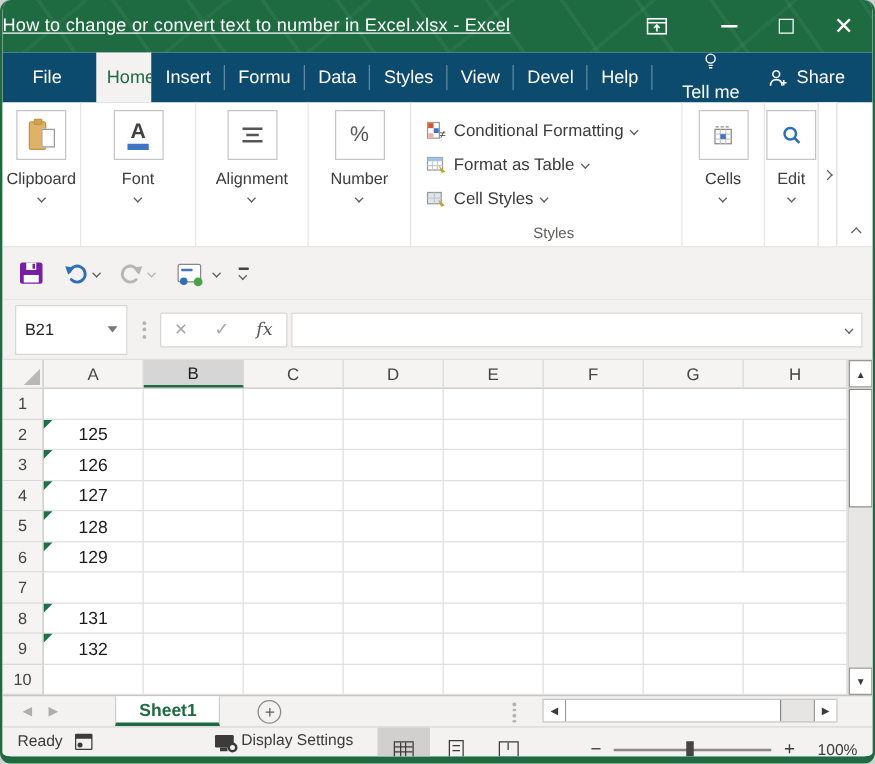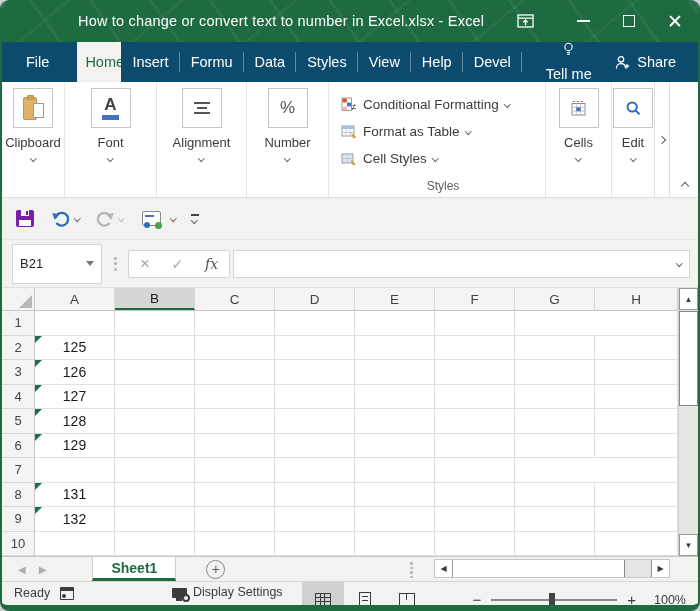--- a/index.html
+++ b/index.html
@@ -10,21 +10,21 @@
     position:relative; width:700px; height:611px; overflow:hidden;
     border-left:2px solid #1e6b41; border-right:2px solid #1e6b41; border-bottom:6px solid #1e6b41;
     border-radius:9px; background:#fff;
   }
 
   
   .titlebar{ position:relative; height:42px; background:#1e6b41; display:flex; align-items:center; }
   .titlebar::before{ content:''; position:absolute; inset:0;
     background:repeating-linear-gradient(55deg, transparent 0 46px, rgba(255,255,255,.05) 46px 49px),
                repeating-linear-gradient(-40deg, transparent 0 70px, rgba(255,255,255,.04) 70px 73px); }
-  .title-text{ position:relative; margin-left:76px; color:#fff; font-size:14.5px; letter-spacing:.2px; white-space:nowrap; }
+  .title-text{ position:relative; color:#fff; font-size:14.5px; letter-spacing:.2px; white-space:nowrap;text-decoration:underline; }
   .win-controls{ position:absolute; right:0; top:0; height:100%; display:flex; align-items:center; }
   .wc-btn{ width:46px; height:100%; display:flex; align-items:center; justify-content:center; color:#fff; }
   .wc-btn.ribbonopt{ margin-right:12px; }
   .min-glyph{ width:13px; height:2px; background:#fff; }
   .max-glyph{ width:12px; height:12px; border:1.6px solid #fff; }
   .close-glyph{ font-size:19px; line-height:1; color:#fff; }
 
   
   .tabrow{ position:relative; height:40px; background:#0c4a6e; display:flex; align-items:stretch; color:#fff; font-size:14.5px; }
   .tab{ display:flex; align-items:center; padding:0 11px; position:relative; }
@@ -187,22 +187,22 @@
 
   <div class="tabrow">
     <div style="display:flex;align-items:stretch;">
         <div class="tab tab-file">File</div>
         <div class="tab active">Home</div>
         <div class="tab">Insert</div>
         <div class="tab">Formu</div>
         <div class="tab">Data</div>
         <div class="tab">Styles</div>
         <div class="tab">View</div>
+        <div class="tab">Devel</div>
         <div class="tab">Help</div>
-        <div class="tab">Devel</div>
       </div>
     <div class="tellme">
       <svg width="13" height="19" viewBox="0 0 13 19">
           <circle cx="6.5" cy="6.2" r="4.6" fill="none" stroke="#fff" stroke-width="1.4"></circle>
           <path d="M4.4 13 h4.2 M4.8 15.4 h3.4" stroke="#fff" stroke-width="1.4"></path>
         </svg>
       <span>Tell me</span>
     </div>
     <div class="share">
       <svg width="16" height="17" viewBox="0 0 16 17">

